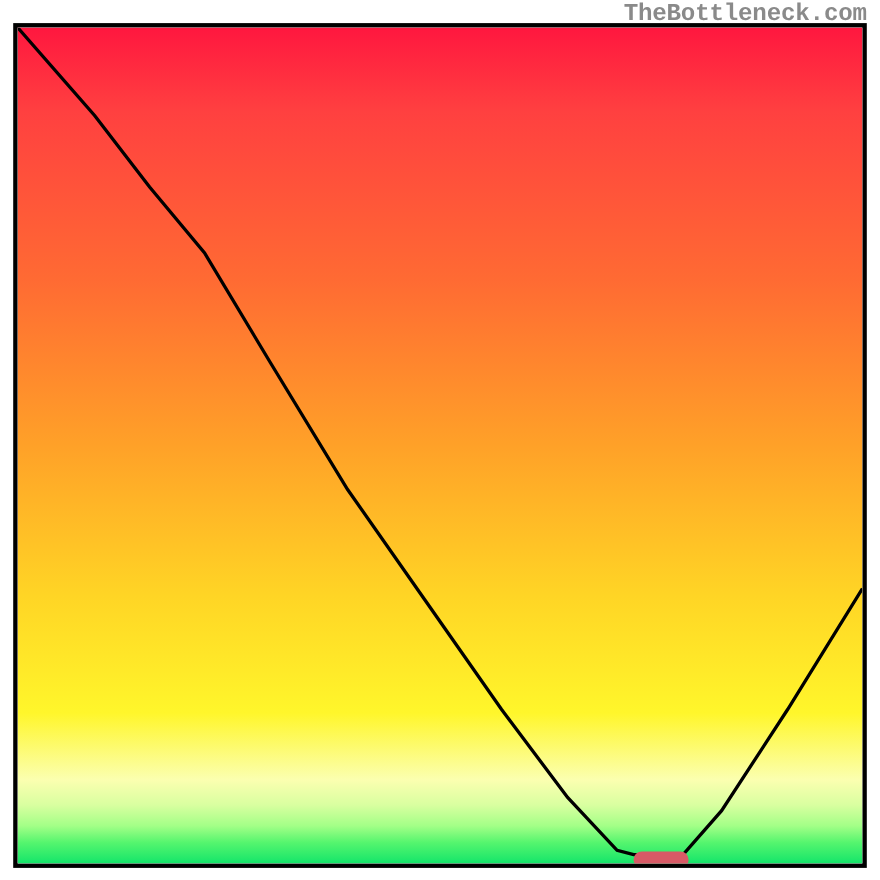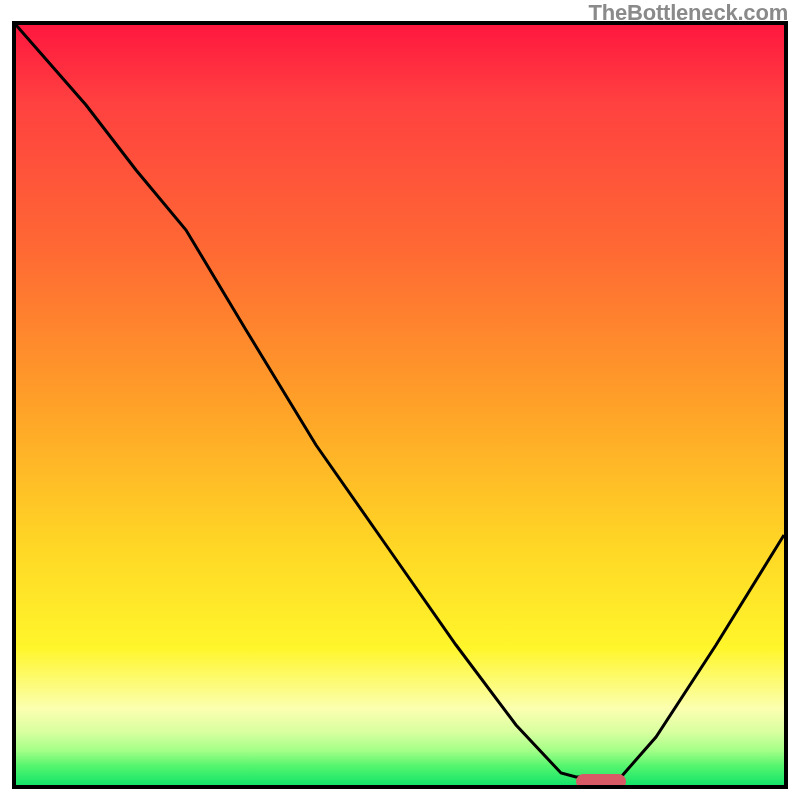--- a/index.html
+++ b/index.html
@@ -7,20 +7,21 @@
     padding: 0;
     width: 800px;
     height: 800px;
     background: #ffffff;
     font-family: Arial, Helvetica, sans-serif;
   }
   .outer {
     position: relative;
     width: 800px;
     height: 800px;
+    font-family: Liberation Mono, monospace;
   }
   .frame {
     position: absolute;
     left: 12px;
     top: 21px;
     width: 776px;
     height: 768px;
     border: 4px solid #000000;
     box-sizing: border-box;
     overflow: hidden;

